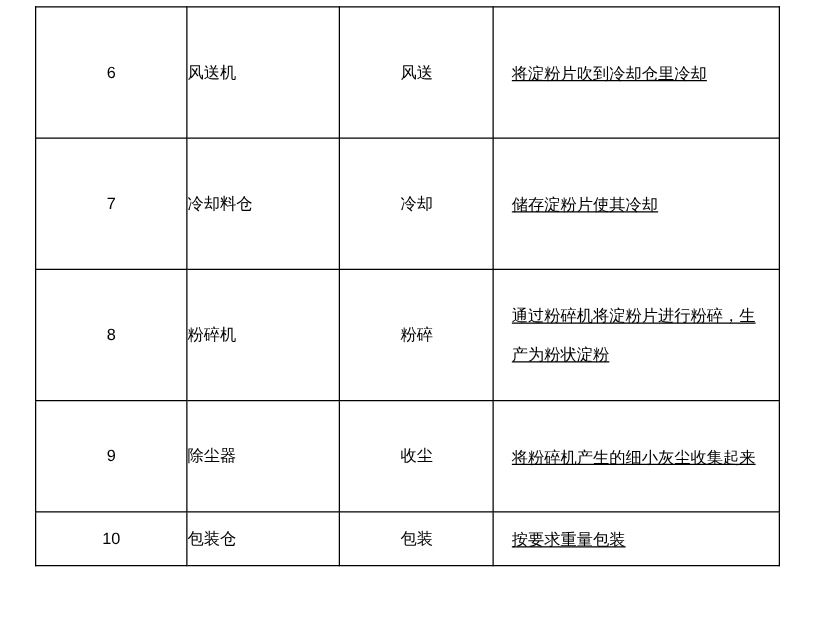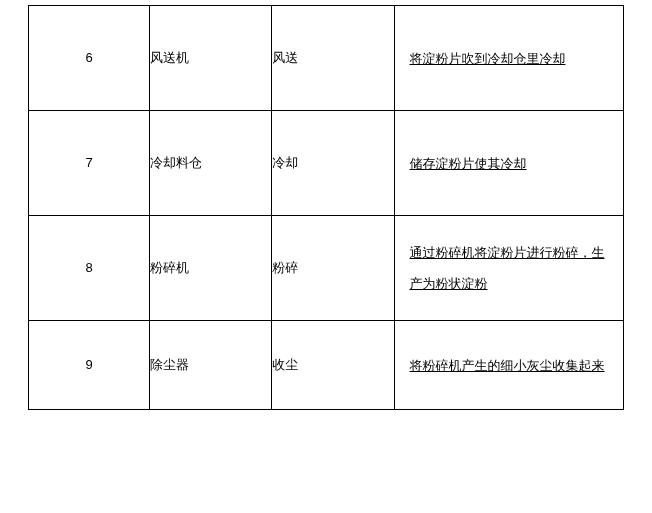--- a/index.html
+++ b/index.html
@@ -37,21 +37,21 @@
   }
   .c-num {
     width: 106px;
     text-align: center;
   }
   .c-name {
     width: 107px;
   }
   .c-func {
     width: 108px;
-    text-align: left;
+    text-align: center;
   }
   .c-desc {
     width: 173px;
     text-align: left;
     padding: 0 14px 0 14px !important;
   }
   .cell-inner {
     display: block;
   }
   .c-desc .cell-inner {
@@ -124,17 +124,31 @@
           <span class="cell-inner">除尘器</span>
         </td>
         <td class="c-func">
           <span class="cell-inner">收尘</span>
         </td>
         <td class="c-desc">
           <span class="cell-inner">将粉碎机产生的细小灰尘收集起来</span>
         </td>
       </tr>
 
+      <tr class="r-last">
+        <td class="c-num">
+          <span class="cell-inner">10</span>
+        </td>
+        <td class="c-name">
+          <span class="cell-inner">包装仓</span>
+        </td>
+        <td class="c-func">
+          <span class="cell-inner">包装</span>
+        </td>
+        <td class="c-desc">
+          <span class="cell-inner">按要求重量包装</span>
+        </td>
+      </tr>
 
     </tbody>
   </table>
 
 </div>
 
 </body></html>

